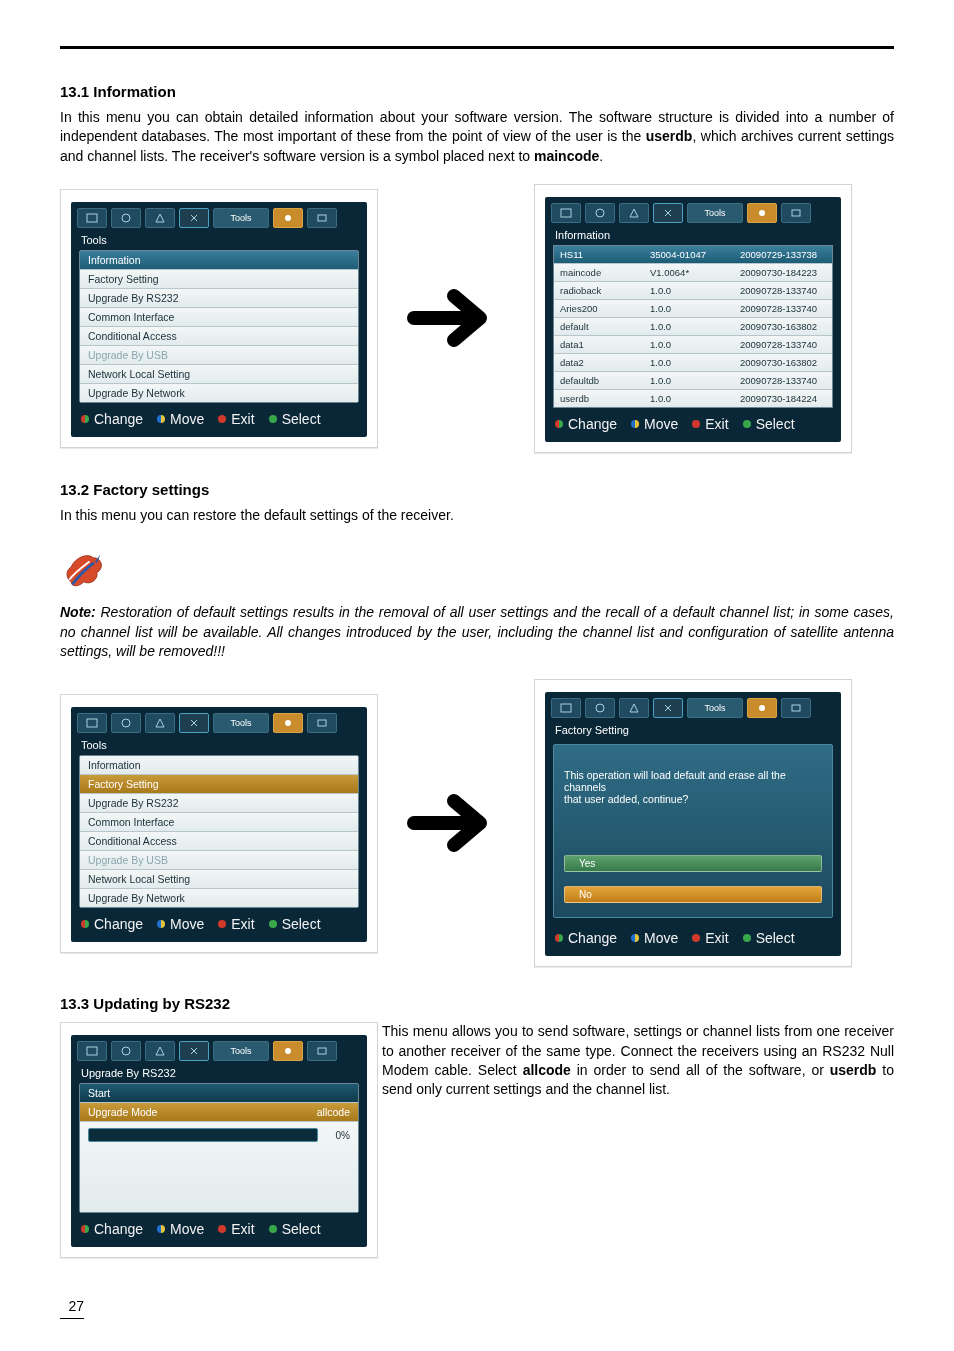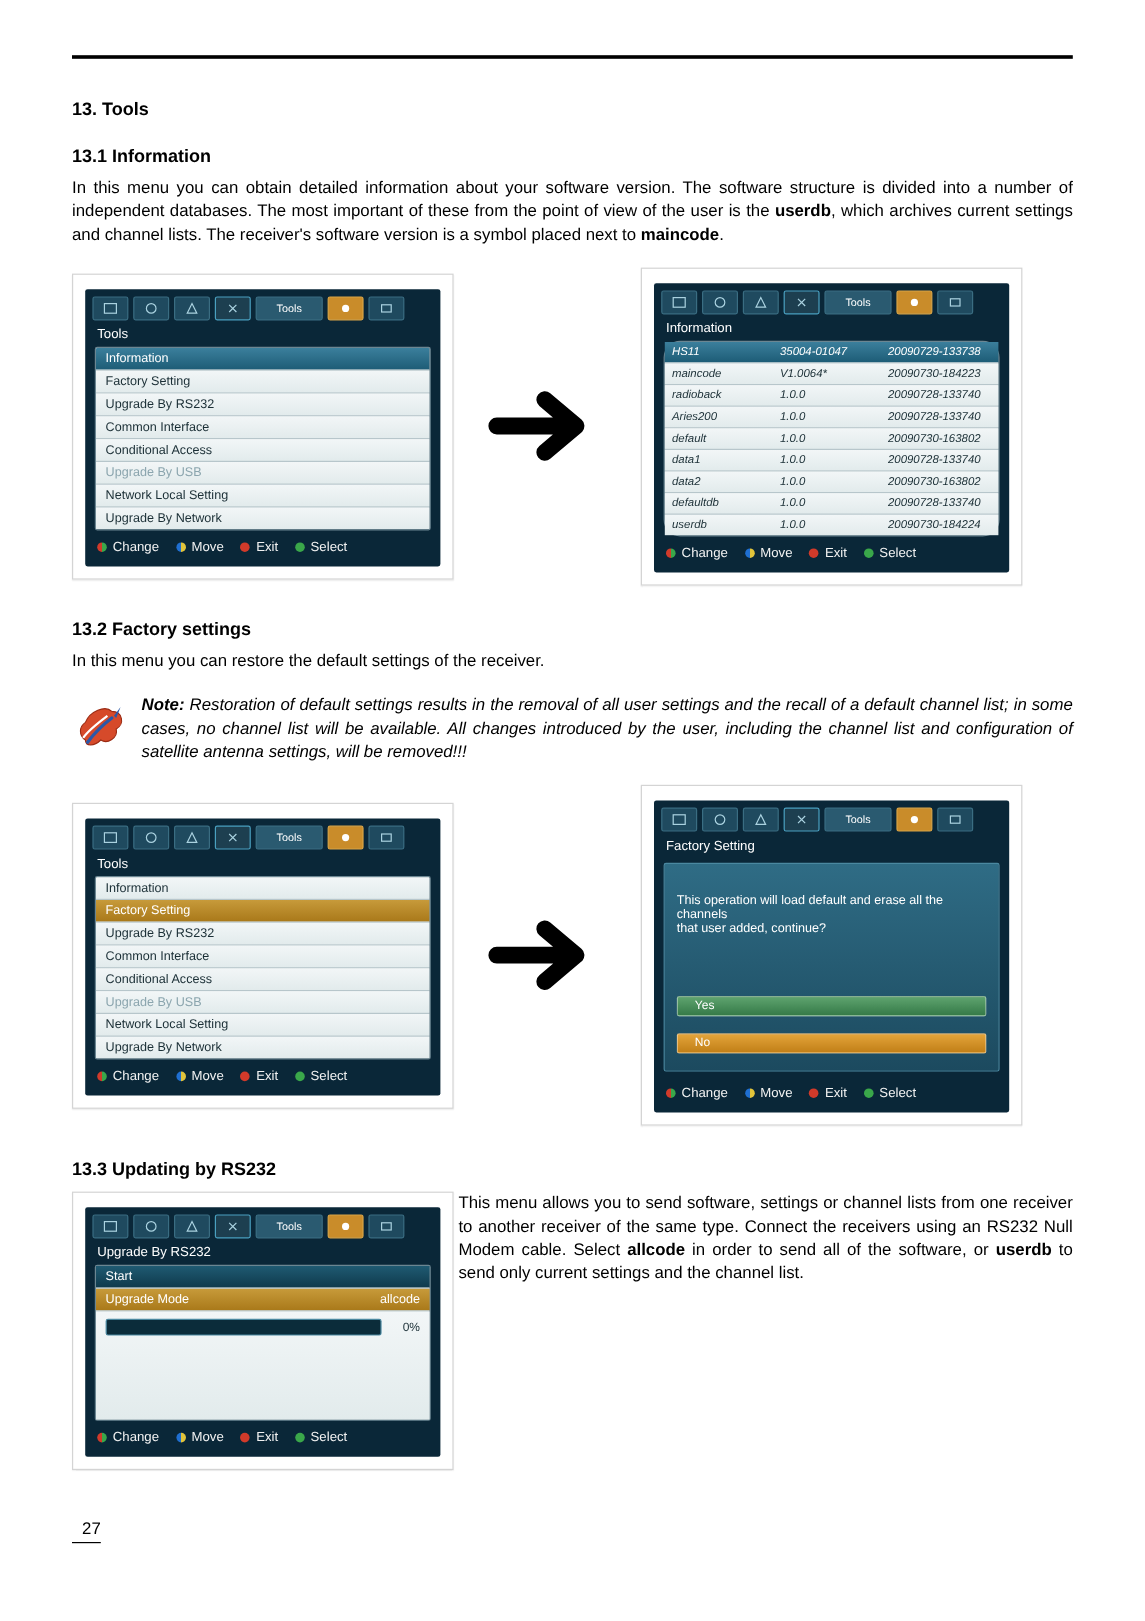--- a/index.html
+++ b/index.html
@@ -121,24 +121,23 @@
   }
   .menu-item.disabled {
     color: #8ba5ae;
   }
 
   
   .info-panel {
     margin: 0 8px;
     background: linear-gradient(#e8eff0, #dae3e4);
     border: 1px solid #6b8692;
-    border-radius: 14px;
+    border-radius: 0;
     font-size: 9.5px;
     color: #1b2f36;
-    font-style: italic;
   }
   .info-row {
     display: flex;
     border-bottom: 1px solid #b7c6cb;
     background: linear-gradient(#f2f6f7,#e2ebec);
   }
   .info-row:last-child { border-bottom:none;}
   .info-row.selected { background: linear-gradient(#3b7f9c,#1d5c76); color:#fff;}
   .info-row > div { padding: 3px 6px; }
   .info-c1 { width: 78px; }
@@ -192,21 +191,21 @@
     background: linear-gradient(#f2f6f7,#e2ebec);
     display:flex; align-items:center; gap:6px;
   }
   .rs-bar { flex:1; height:12px; background:#0b2c3a; border:1px solid #4a88a0; border-radius:2px;}
   .rs-pct { font-size:10px; color:#1b2f36; width:26px; text-align:right;}
 
   .tv-footer {
     display:flex;
     gap: 14px;
     padding: 8px 10px 2px 10px;
-    font-size: 11px;
+    font-size: 14px;
     color: #f2f2f2;
     align-items:center;
   }
   .dot {
     width: 8px; height:8px; border-radius:50%;
     display:inline-block; margin-right:3px; vertical-align:middle;
   }
   .dot.rg { background: linear-gradient(90deg,#d13a2a 50%,#3aa74a 50%);}
   .dot.by { background: linear-gradient(90deg,#1f6fd1 50%,#e2c43a 50%);}
   .dot.red { background:#d13a2a;}
@@ -217,20 +216,21 @@
     width: 120px;
     display:flex; align-items:center; justify-content:center;
   }
   .big-arrow svg { width: 100px; height: 80px; }
 
   
   .note-block {
     display:flex;
     gap: 10px;
     margin: 6px 0 18px 0;
+    flex-direction: column;
   }
   .note-icon {
     width: 48px; flex: 0 0 48px;
     display:flex; align-items:flex-start; justify-content:center;
     padding-top:2px;
   }
   .note-icon svg { width:44px; height:44px;}
   .note-text {
     flex:1;
     font-style: italic;
@@ -262,21 +262,20 @@
     border-bottom: 1px solid #000;
     width: 24px;
     text-align: right;
   }
 </style>
 </head>
 <body>
 <div class="page">
   <div class="top-rule"></div>
 
-  <h2 class="section">13. Tools</h2>
 
   <h3 class="subsection">13.1 Information</h3>
   <p class="body">
     <span>In this menu you can obtain detailed information about your software version. The software structure is divided into a number of independent databases. The most important of these from the point of view of the user is the </span><span class="bold">userdb</span><span>, which archives current settings and channel lists. The receiver's software version is a symbol placed next to </span><span class="bold">maincode</span><span>.</span>
   </p>
 
   <div class="tv-row">
 
     <div class="tv-wrap">
       <div class="tv-screen">

